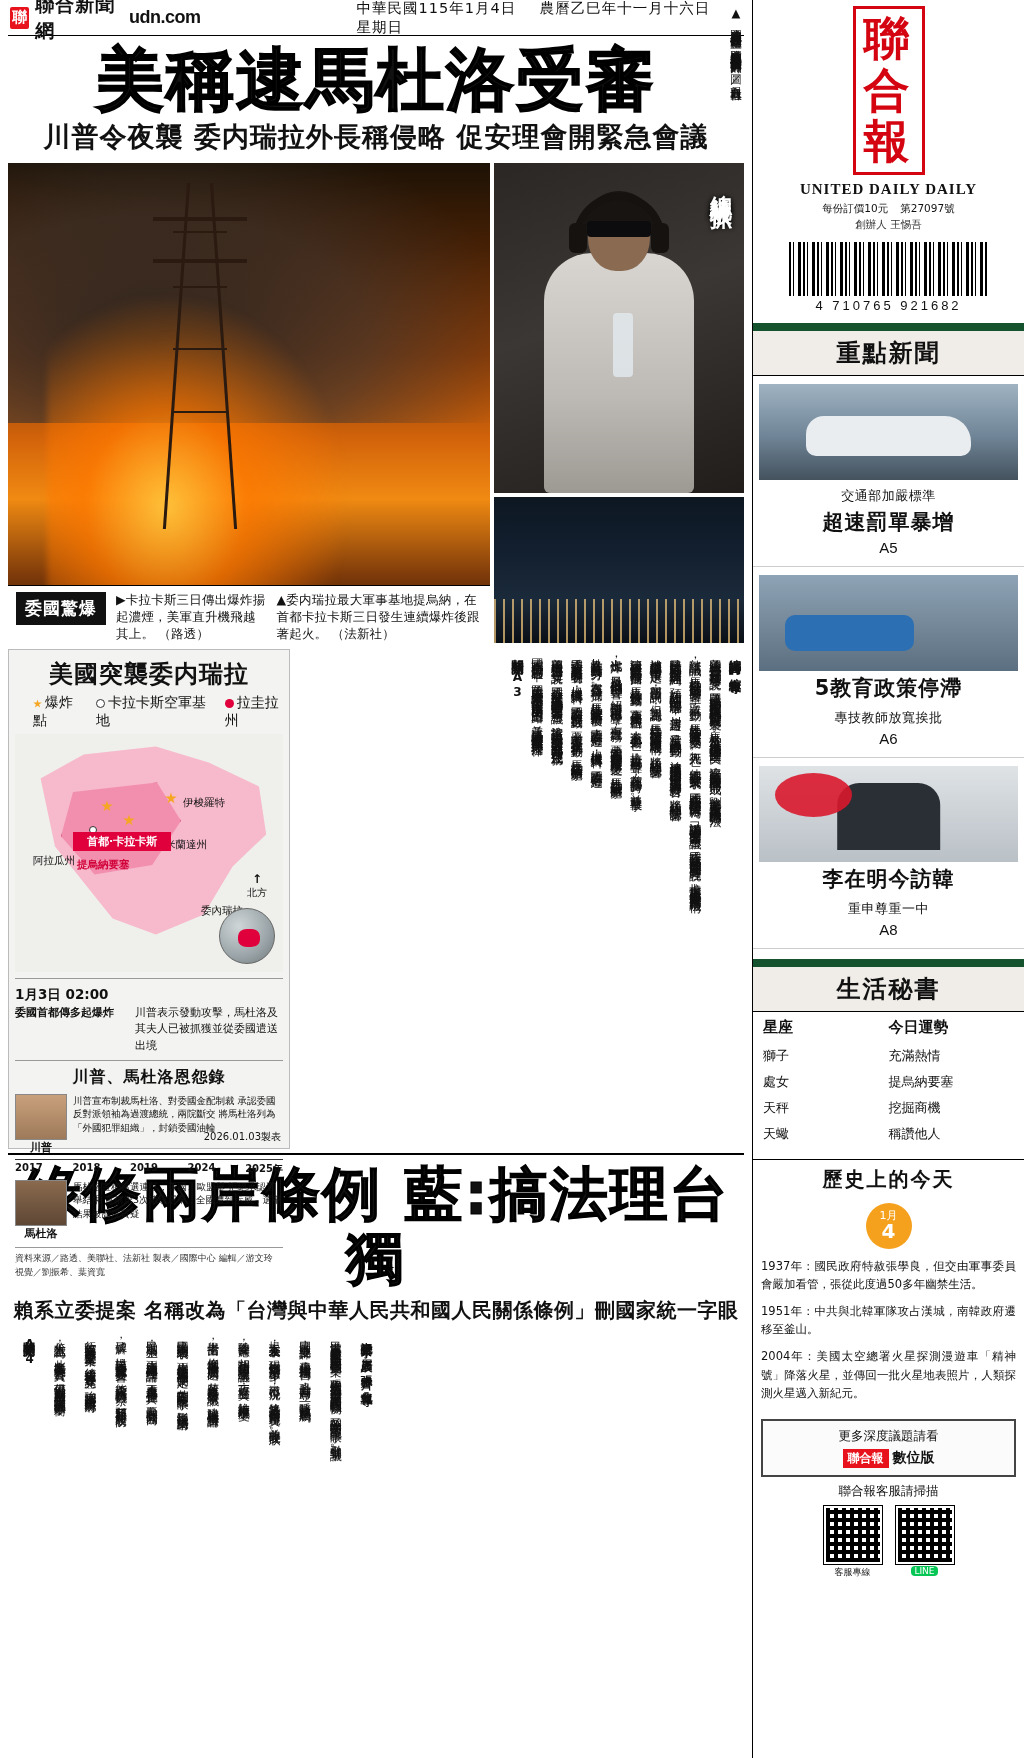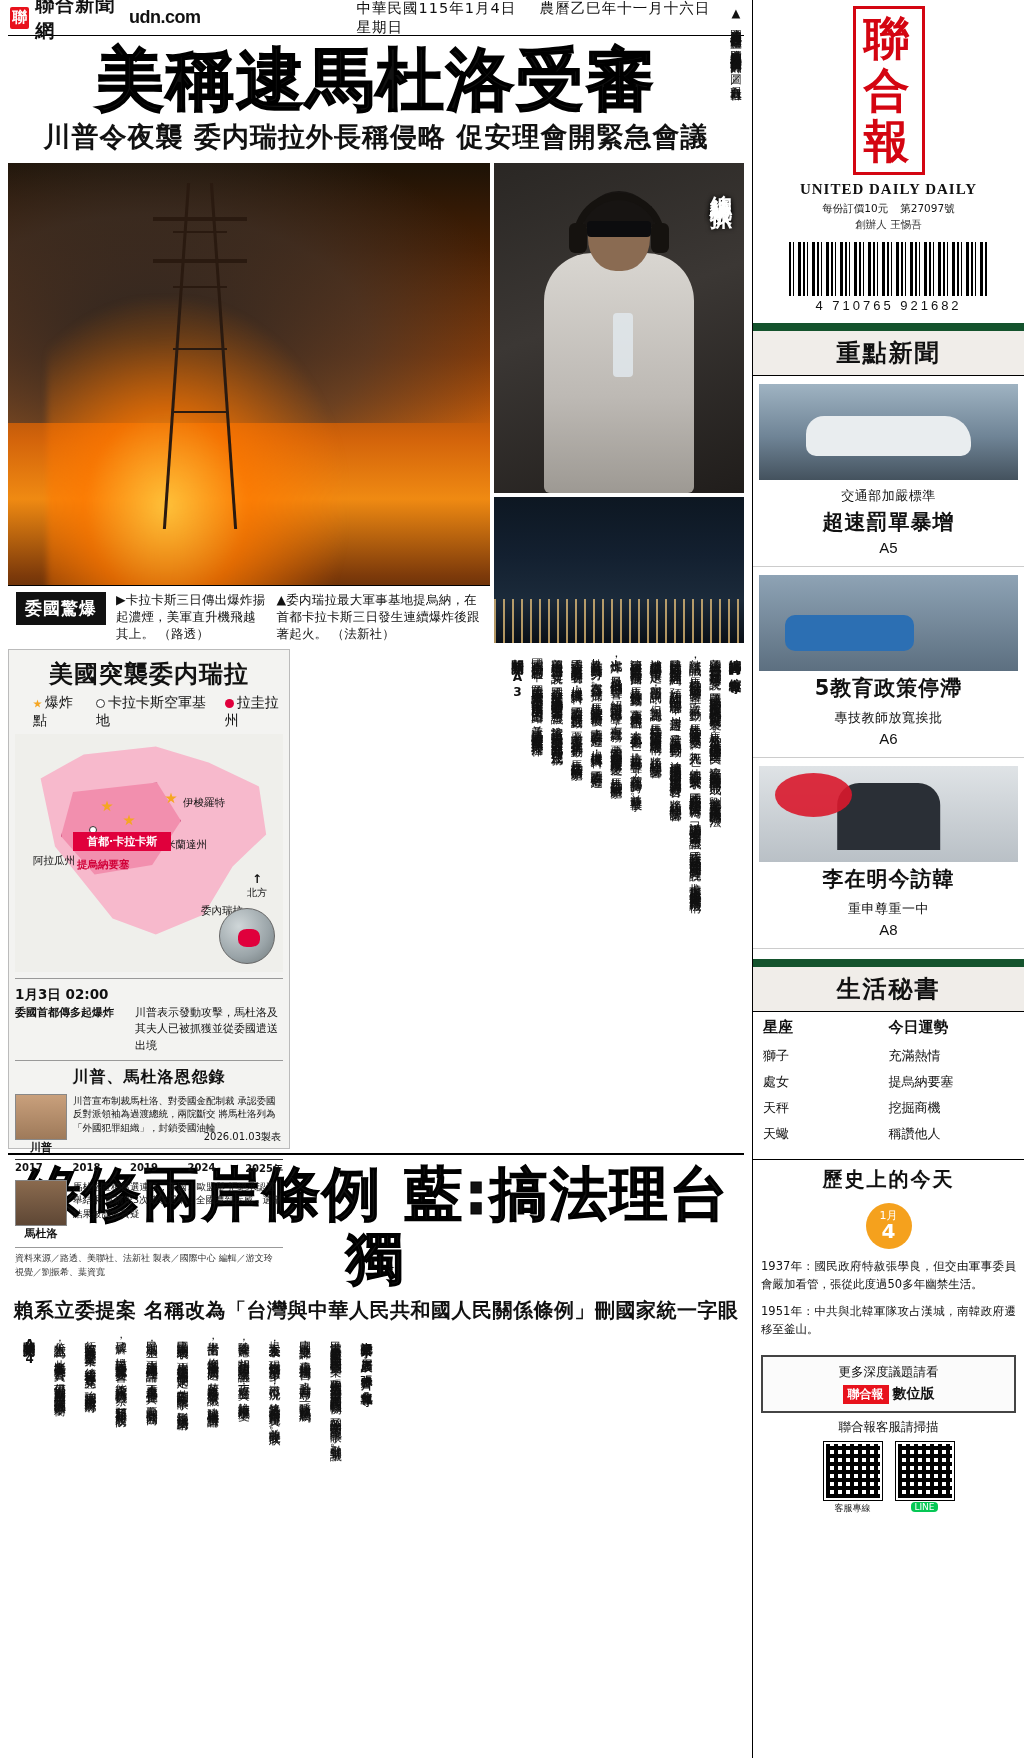--- a/index.html
+++ b/index.html
@@ -497,20 +497,21 @@
       </div>
     </div>
 
     <div class="today-head">歷史上的今天</div>
     <div class="date-circle">
       <span class="m">1月</span>
       <span class="d">4</span>
     </div>
     <div class="hist-item">1937年：國民政府特赦張學良，但交由軍事委員會嚴加看管，張從此度過50多年幽禁生活。</div>
     <div class="hist-item">1951年：中共與北韓軍隊攻占漢城，南韓政府遷移至釜山。</div>
+    <div class="hist-item">2004年：美國太空總署火星探測漫遊車「精神號」降落火星，並傳回一批火星地表照片，人類探測火星邁入新紀元。</div>
 
     <div class="promo">
       <div class="promo-l1">更多深度議題請看</div>
       <div class="promo-l2">
         <span class="promo-logo">聯合報</span><span>數位版</span>
       </div>
     </div>
     <div class="qr-label">聯合報客服請掃描</div>
     <div class="qr-row">
       <div>

